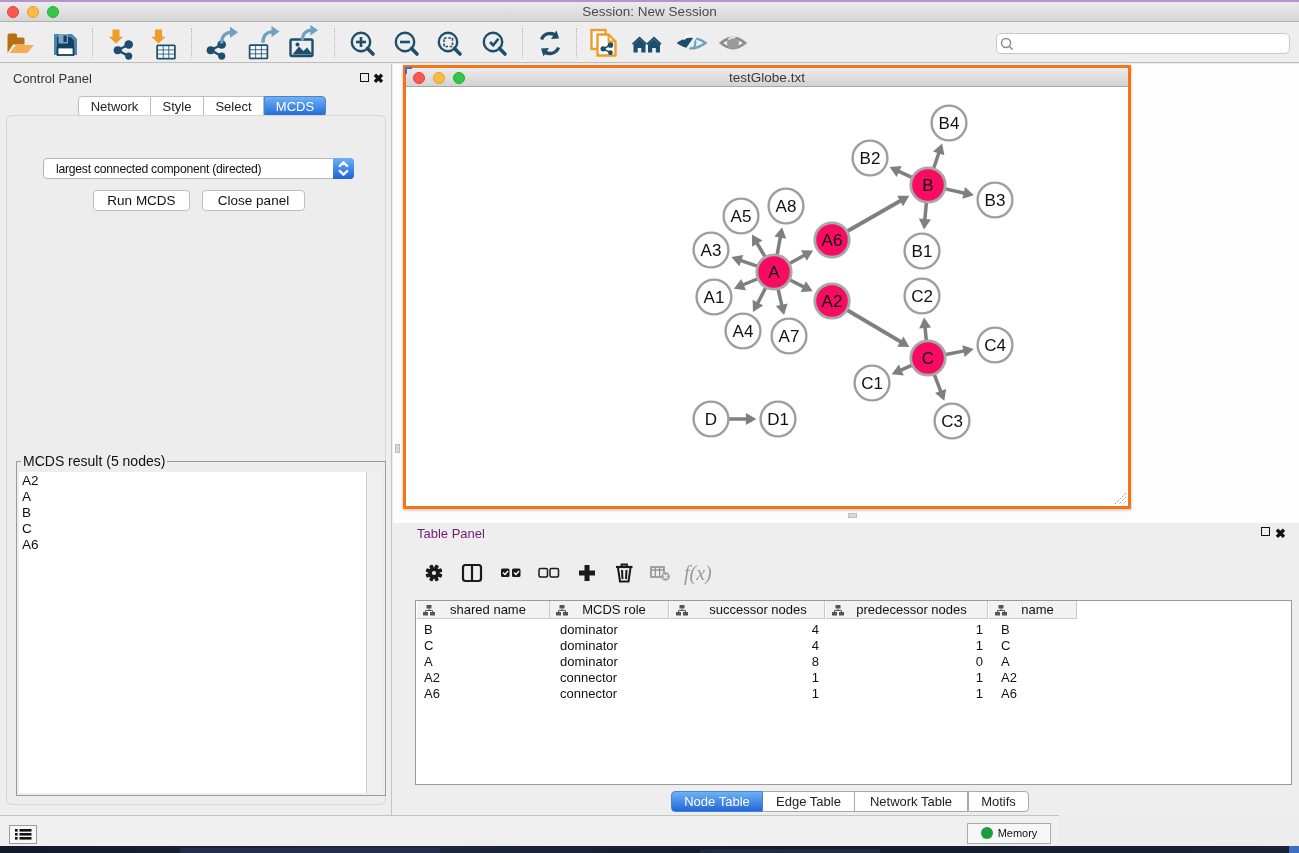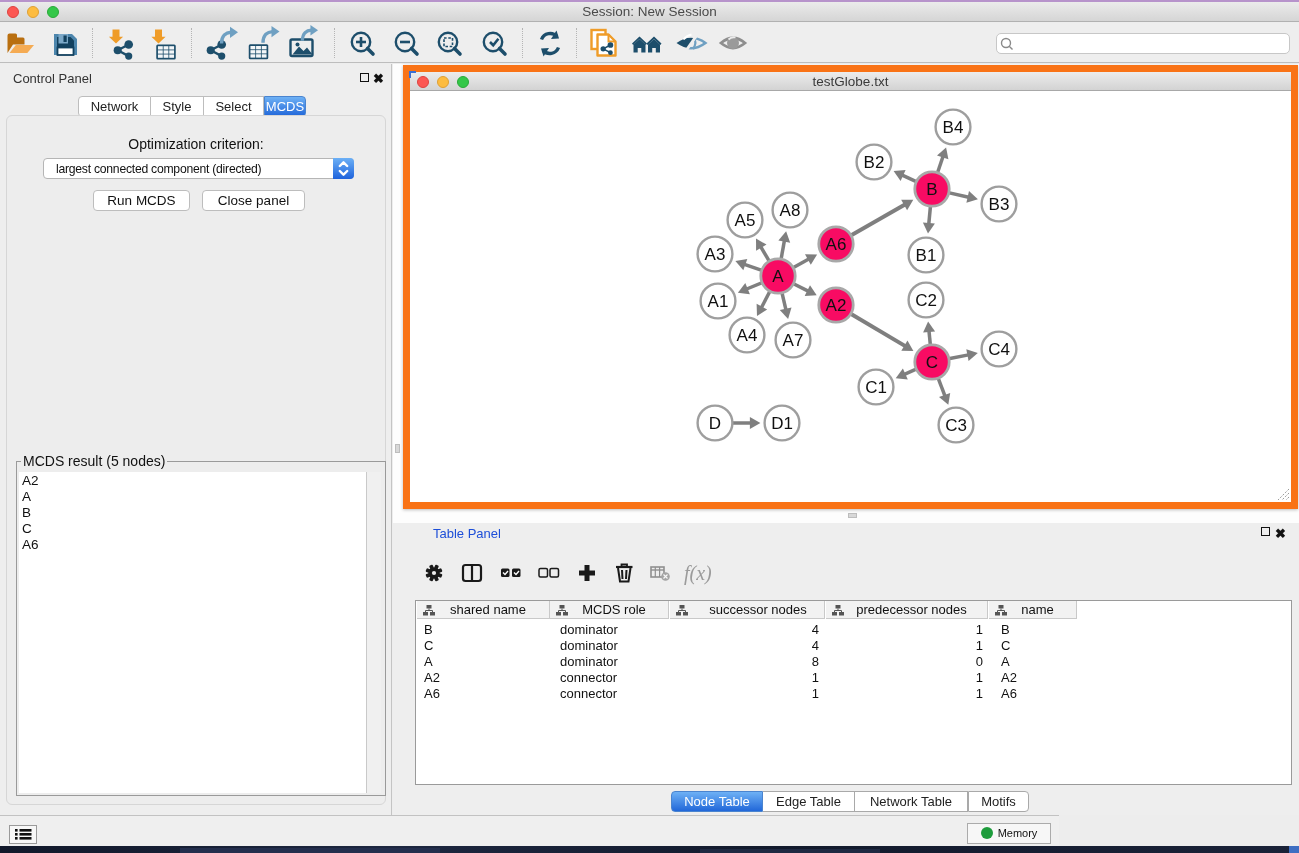--- a/index.html
+++ b/index.html
@@ -26,28 +26,28 @@
 #cp-inner { position:absolute; left:6px; top:51px; width:380px; height:690px;
   background:#ededed; border:1px solid #d6d6d6; border-radius:6px; }
 #mcds-field { position:absolute; left:16px; top:397px; width:370px; height:335px;
   border:1px solid #9a9a9a; }
 #mcds-legend { position:absolute; left:4px; top:-9px; background:#ededed; padding:0 2px; font-size:14px; color:#111; }
 #mcds-list { position:absolute; left:2px; top:10px; width:362px; height:321px; background:#fff; font-size:13px; color:#111; padding-top:1px; }
 #mcds-list .sb { position:absolute; right:0; top:0; width:15px; height:100%; background:#f0f0f0; border-left:1px solid #c9c9c9; }
 #mcds-list div.it { padding-left:3px; height:16px; line-height:16px; font-size:13.5px; }
 
 #desktop { left:393px; top:64px; width:906px; height:459px; background:#fdfdfd; }
-#iwin { position:absolute; left:10px; top:1px; width:895px; height:444px; background:#fff;
-  border:7px solid #f97316; box-shadow:0 1px 3px rgba(0,0,0,.25);padding-left:16px; }
+#iwin { position:absolute; left:10px; top:1px; width:728px; height:444px; background:#fff;
+  border:3px solid #f97316; box-shadow:0 1px 3px rgba(0,0,0,.25);padding-left:16px; }
 #iwin-tb { position:absolute; left:0; top:0; width:100%; height:19px;
   background:linear-gradient(#ececec,#d3d3d3); border-bottom:1px solid #a8a8a8; }
 #iwin-tb .title { width:100%; text-align:center; font-size:13.5px; color:#3a3a3a; line-height:19px; }
 
 #tpanel { left:393px; top:523px; width:906px; height:292px; background:#eeeeee; }
-#tp-title { position:absolute; left:40px; top:3px; font-size:13px; color:#1d4ed8; }
+#tp-title { position:absolute; left:24px; top:3px; font-size:13px; color:#701a75; }
 #tp-table { position:absolute; left:22px; top:77px; width:877px; height:185px; background:#fff; border:1px solid #9a9a9a; }
 .th { position:absolute; top:0; height:18px; background:#f2f2f2; border-right:1px solid #c9c9c9;
   border-bottom:1px solid #c9c9c9; font-size:13px; color:#111; text-align:center; line-height:18px; }
 .tr { position:absolute; font-size:13px; color:#111; height:16px; line-height:16px; }
 .btab { position:absolute; top:268px; height:21px; font-size:13px; color:#222; background:#fff;
   border:1px solid #a9a9a9; text-align:center; line-height:20px; }
 .btab.sel { background:linear-gradient(#6eb1f5,#2167d9); color:#fff; border-color:#4a84cf; }
 
 #statusbar { left:0; top:815px; width:1059px; height:31px; background:#efefef; border-top:1px solid #c2c2c2; }
 #memorybtn { position:absolute; right:8px; top:7px; width:84px; height:21px; background:#f7f7f7;
@@ -178,23 +178,22 @@
       </svg></div>
 </div>
 
 <div class="abs" id="cpanel">
   <div id="cpanel-title">Control Panel</div>
   <div style="position:absolute;right:22px;top:9px;width:9px;height:9px;border:1.5px solid #111;"></div>
   <div style="position:absolute;right:7px;top:7px;font-size:13px;font-weight:bold;color:#111;">✖</div>
   <div class="ptab" style="left:78px;top:32px;width:73px;border-radius:4px 0 0 4px;">Network</div>
   <div class="ptab" style="left:151px;top:32px;width:53px;border-left:none;">Style</div>
   <div class="ptab" style="left:204px;top:32px;width:60px;border-left:none;">Select</div>
-  <div class="ptab sel" style="left:264px;top:32px;width:42px;border-radius:0 4px 4px 0;">MCDS</div>
+  <div class="ptab sel" style="left:264px;top:32px;width:62px;border-radius:0 4px 4px 0;">MCDS</div>
   <div id="cp-inner">
-    <div style="position:absolute;left:0;top:20px;width:100%;text-align:center;font-size:14px;color:#111;">Optimization criterion:</div>
     <div style="position:absolute;left:36px;top:42px;width:311px;height:21px;background:#fff;border:1px solid #b5b5b5;border-radius:4px;">
       <div style="position:absolute;left:12px;top:0;font-size:12.2px;letter-spacing:-0.25px;line-height:20px;color:#111;">largest connected component (directed)</div>
       <div style="position:absolute;right:-1px;top:-1px;width:21px;height:21px;border-radius:0 4px 4px 0;background:linear-gradient(#6cb0f6,#1e63dc);">
         <svg width="21" height="21">
             <path d="M6.8 8 L10.5 4.3 L14.2 8" fill="none" stroke="#fff" stroke-width="2.4" stroke-linecap="round" stroke-linejoin="round"></path>
             <path d="M6.8 13 L10.5 16.7 L14.2 13" fill="none" stroke="#fff" stroke-width="2.4" stroke-linecap="round" stroke-linejoin="round"></path>
           </svg>
       </div>
     </div>
     <div style="position:absolute;left:86px;top:74px;width:97px;height:21px;background:#fff;border:1px solid #bdbdbd;border-radius:4px;font-size:13.5px;text-align:center;line-height:20px;color:#111;">Run MCDS</div>

